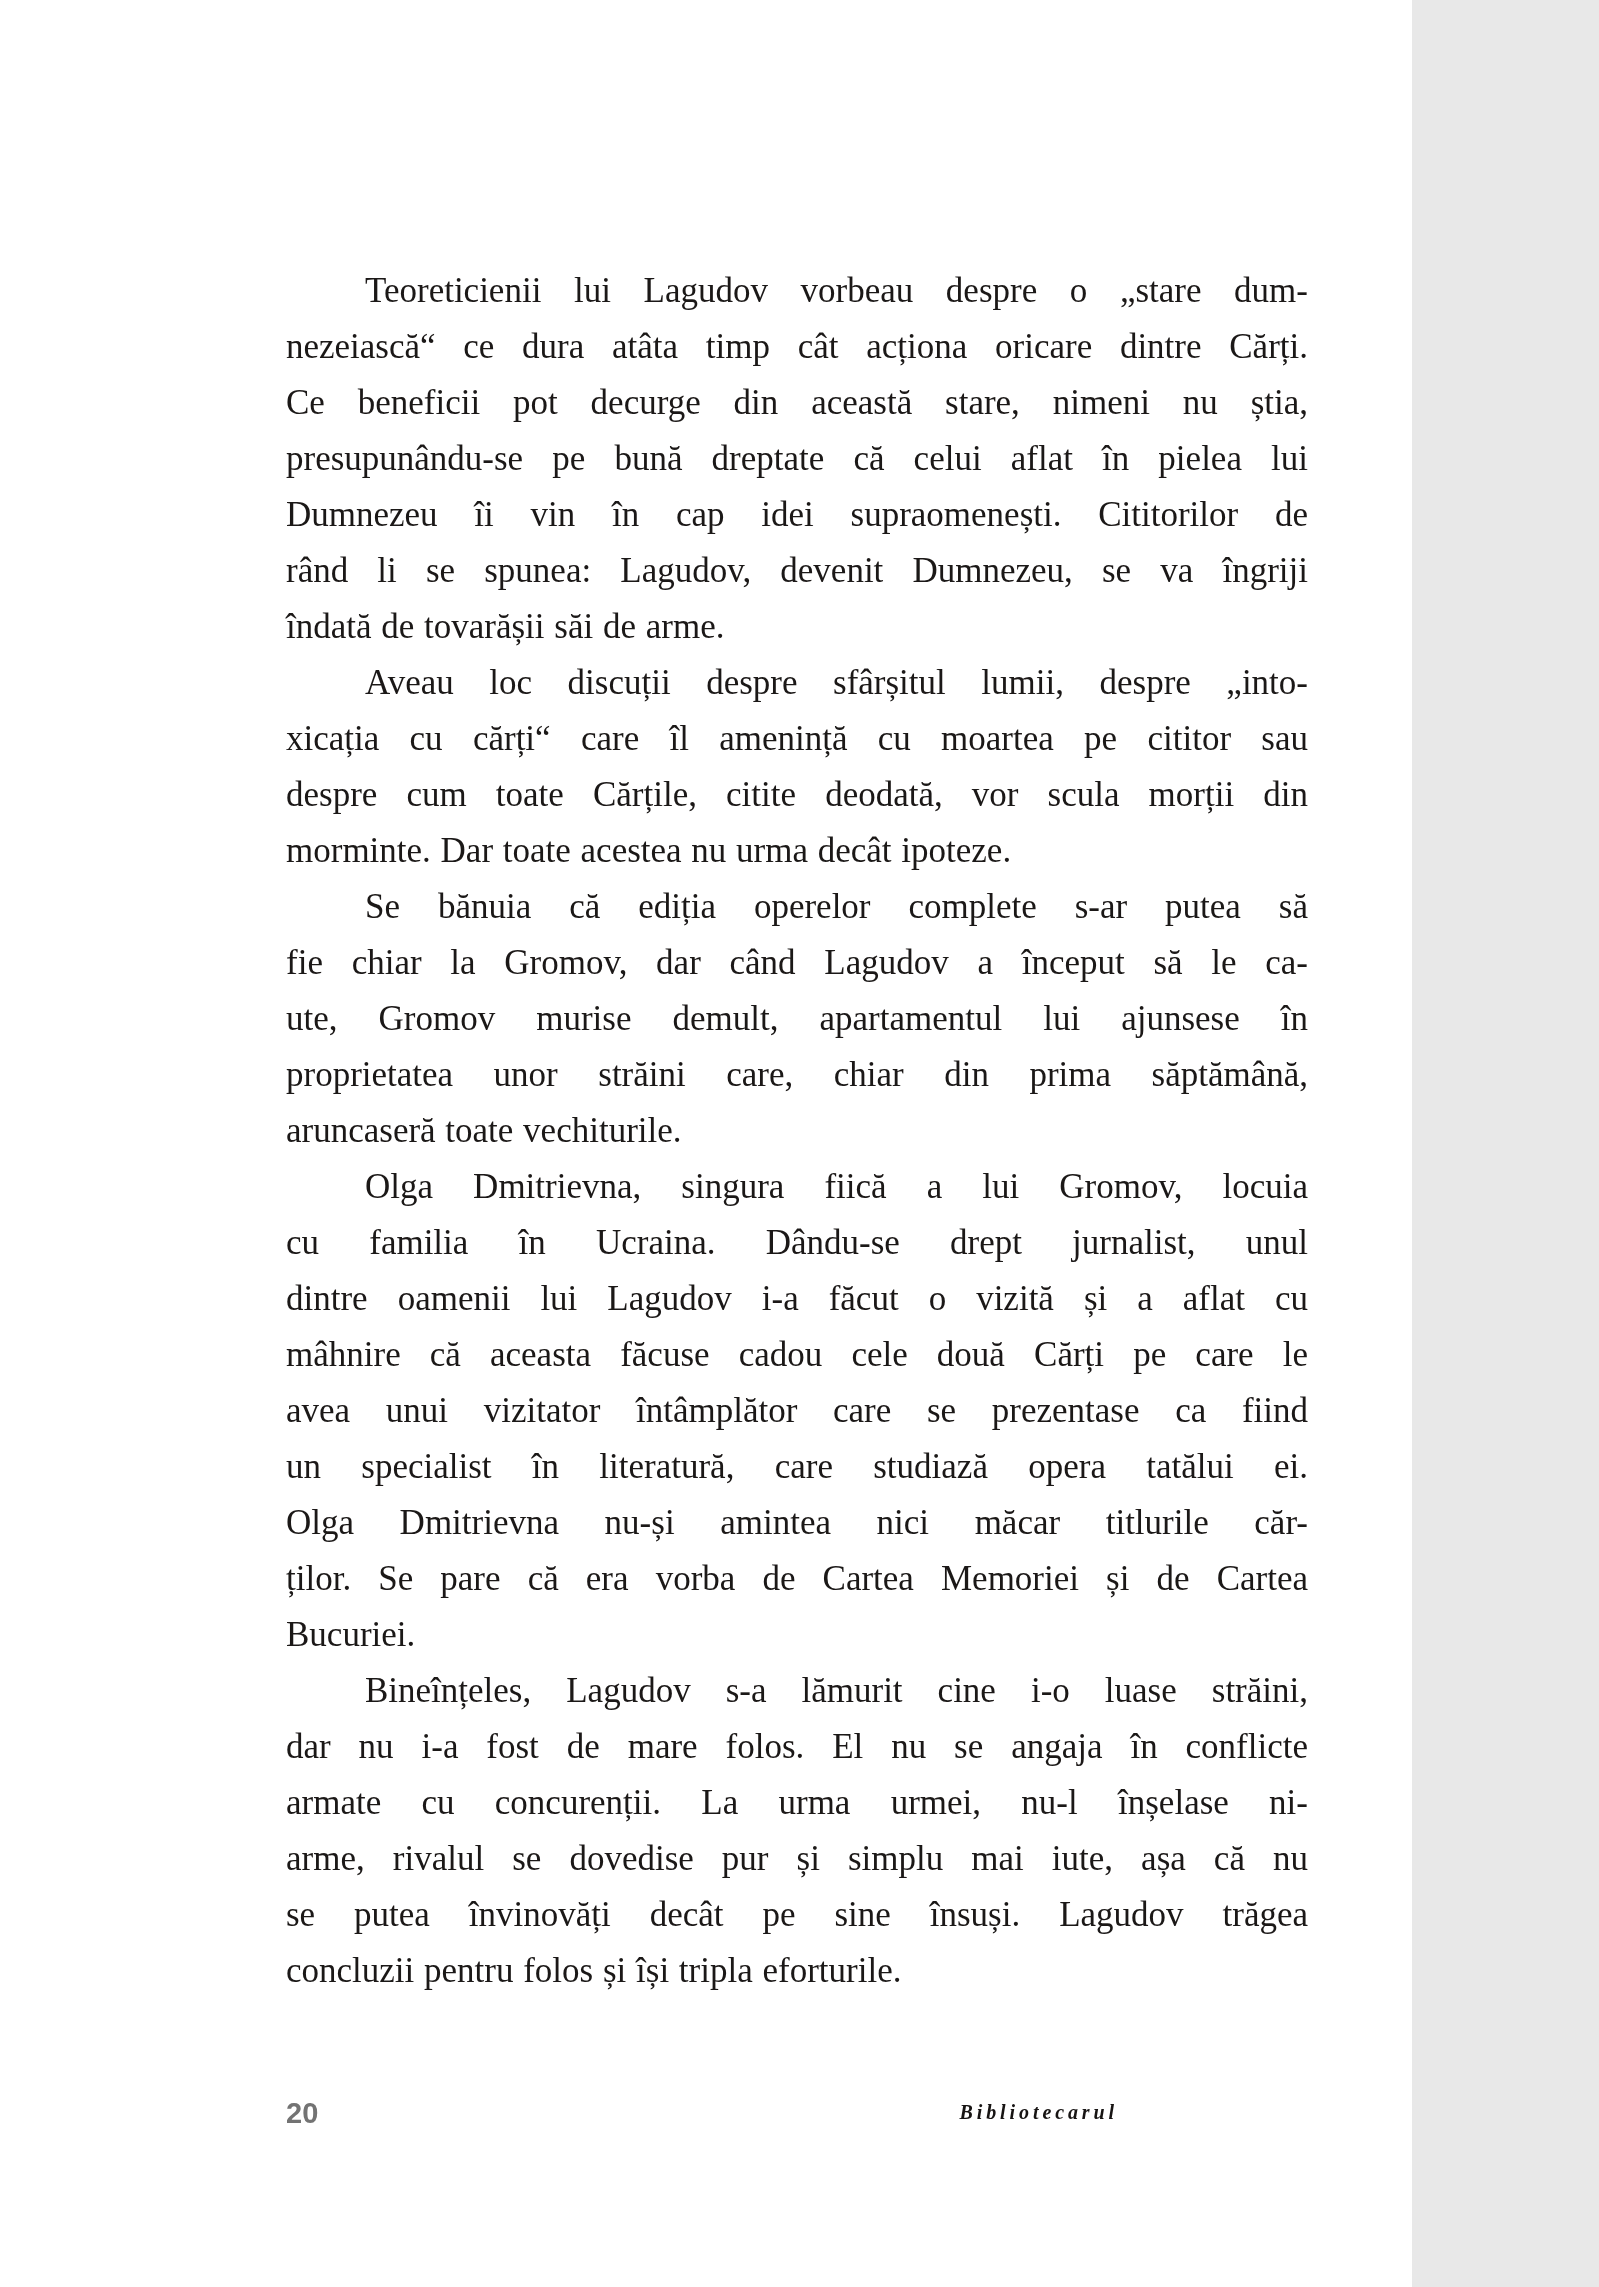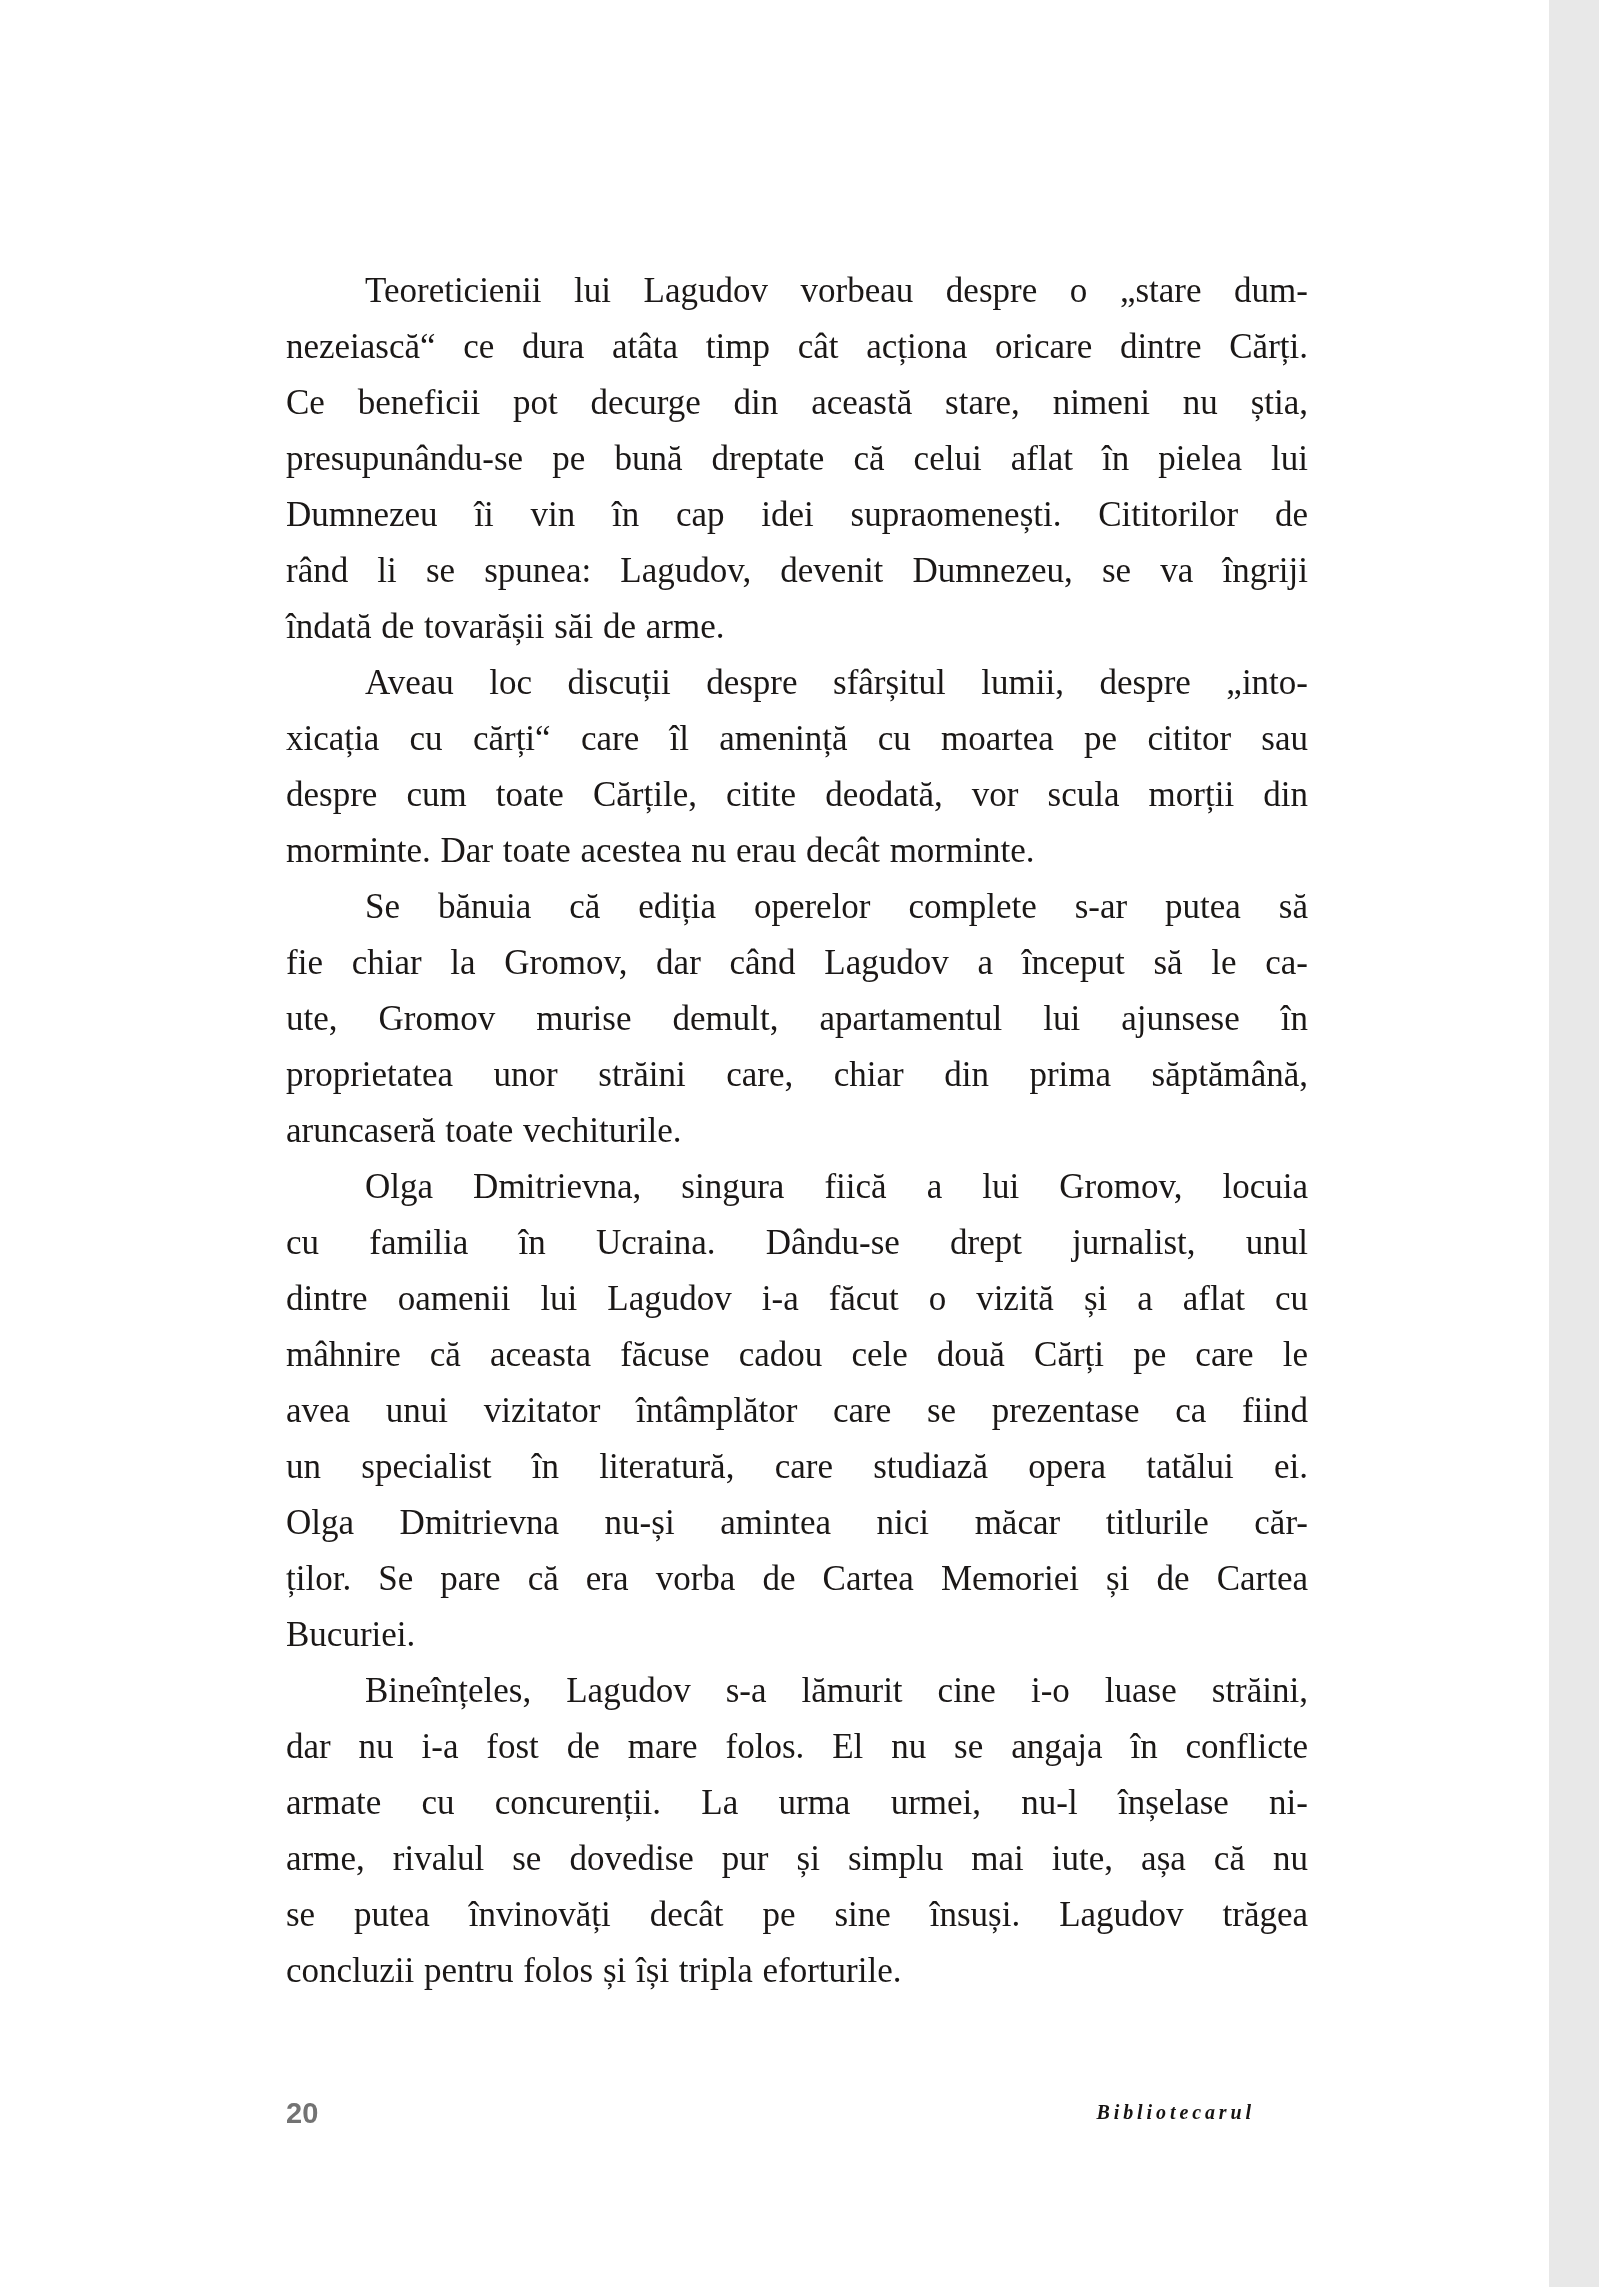--- a/index.html
+++ b/index.html
@@ -1,18 +1,18 @@
 <!DOCTYPE html>
 <html><head>
 <meta charset="utf-8">
 <style>
   html, body { margin: 0; padding: 0; background: #e8e8e8; }
   .page {
     position: relative;
-    width: 1549px;
+    width: 1412px;
     height: 2287px;
     background: #ffffff;
     font-family: "Liberation Serif", "DejaVu Serif", serif;
     color: #1b1817;
     overflow: hidden;
   }
   .text-block {
     position: absolute;
     left: 286px;
     top: 263px;
@@ -64,21 +64,21 @@
         <div class="line">Ce beneficii pot decurge din această stare, nimeni nu știa,</div>
         <div class="line">presupunându-se pe bună dreptate că celui aflat în pielea lui</div>
         <div class="line">Dumnezeu îi vin în cap idei supraomenești. Cititorilor de</div>
         <div class="line">rând li se spunea: Lagudov, devenit Dumnezeu, se va îngriji</div>
         <div class="line last">îndată de tovarășii săi de arme.</div>
       </div>
       <div class="para">
         <div class="line first">Aveau loc discuții despre sfârșitul lumii, despre „into-</div>
         <div class="line">xicația cu cărți“ care îl amenință cu moartea pe cititor sau</div>
         <div class="line">despre cum toate Cărțile, citite deodată, vor scula morții din</div>
-        <div class="line last">morminte. Dar toate acestea nu erau decât morminte.</div>
+        <div class="line last">morminte. Dar toate acestea nu urma decât ipoteze.</div>
       </div>
       <div class="para">
         <div class="line first">Se bănuia că ediția operelor complete s-ar putea să</div>
         <div class="line">fie chiar la Gromov, dar când Lagudov a început să le ca-</div>
         <div class="line">ute, Gromov murise demult, apartamentul lui ajunsese în</div>
         <div class="line">proprietatea unor străini care, chiar din prima săptămână,</div>
         <div class="line last">aruncaseră toate vechiturile.</div>
       </div>
       <div class="para">
         <div class="line first">Olga Dmitrievna, singura fiică a lui Gromov, locuia</div>

